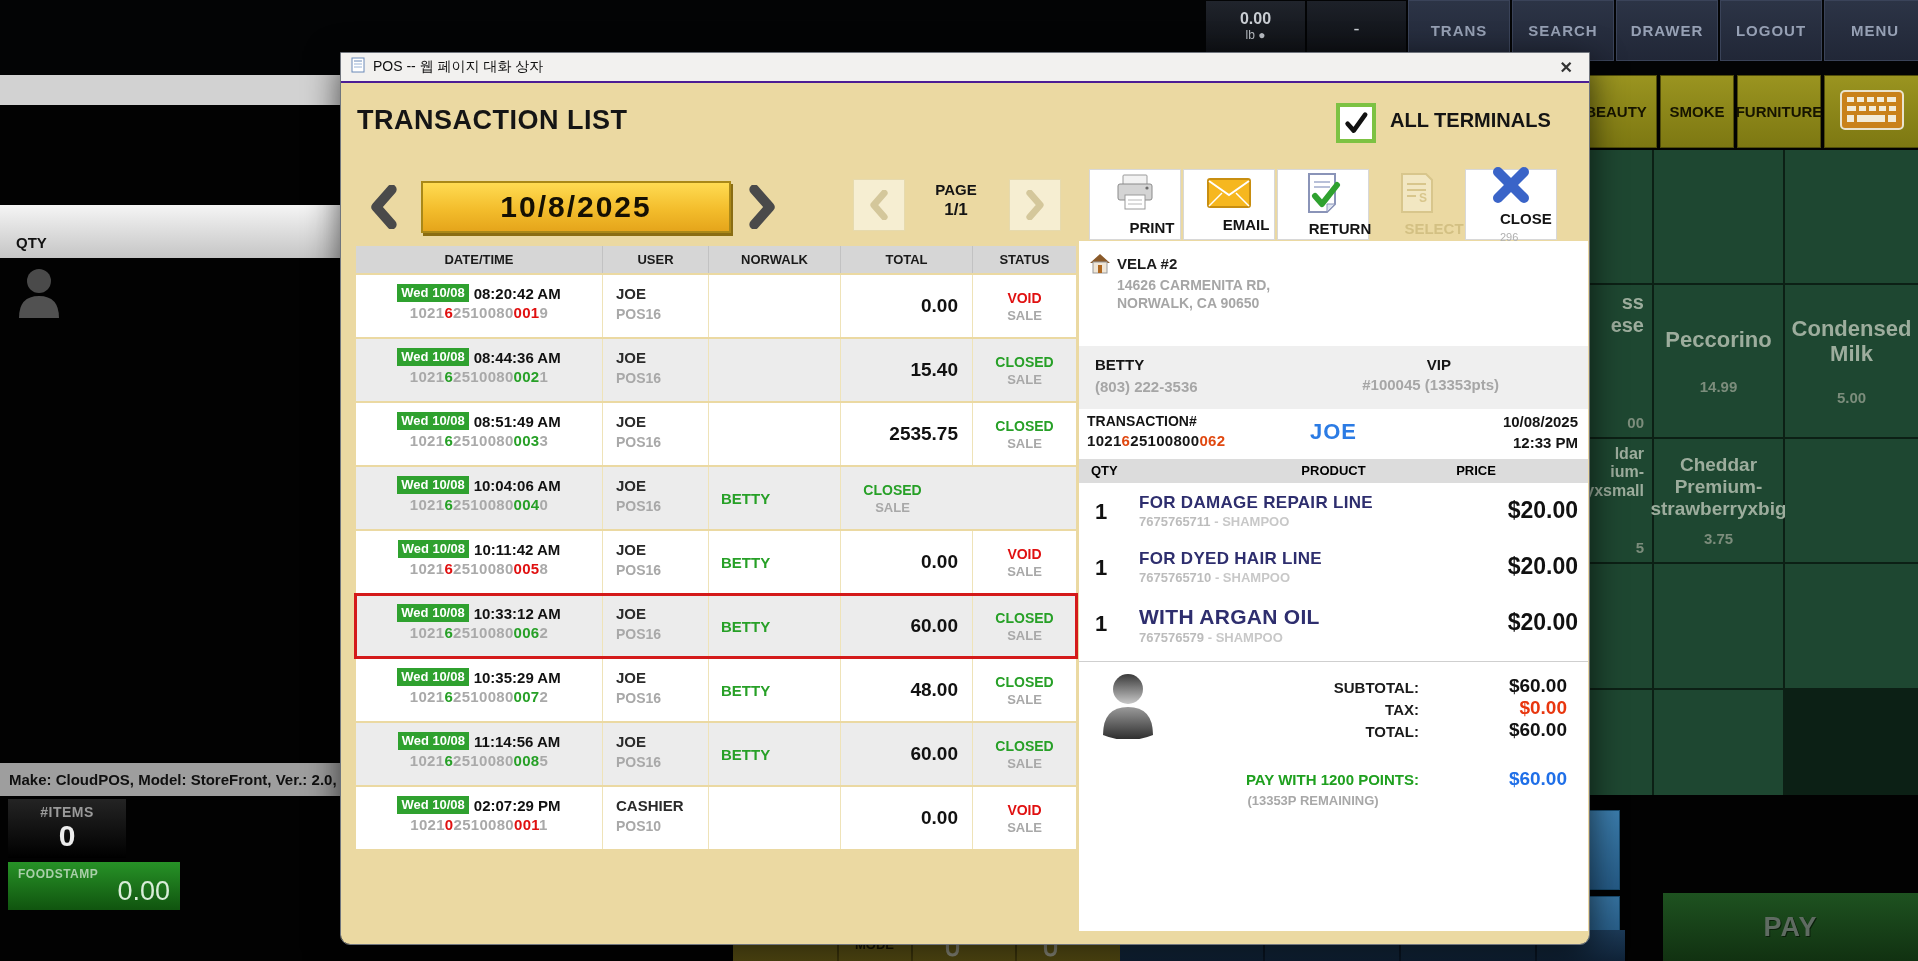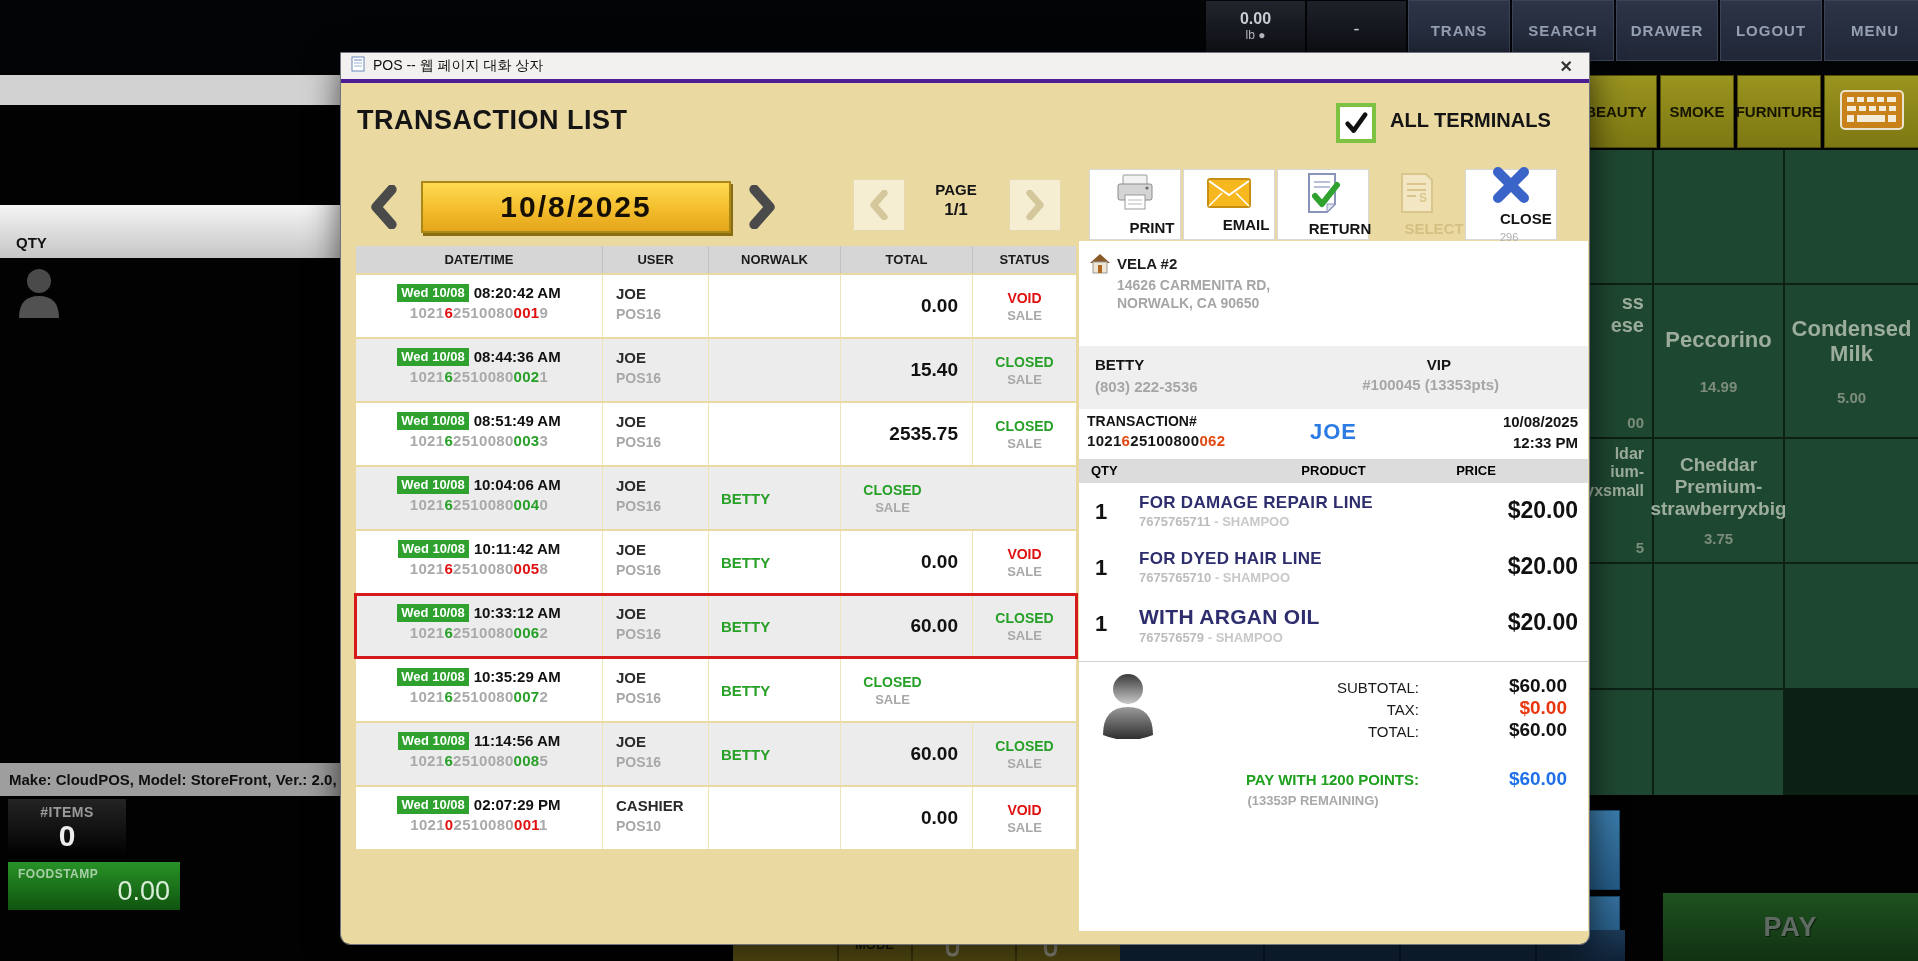--- a/index.html
+++ b/index.html
@@ -64,21 +64,21 @@
   .oliveStrip{left:733px;top:930px;width:387px;height:31px;background:linear-gradient(#7a6f1f,#5a5013);overflow:hidden;}
   .oliveStrip .lbl{position:absolute;color:#1a1600;font-weight:bold;}
   .sepV{position:absolute;top:0;bottom:0;width:2px;background:#423a0c;}
   .chev{position:absolute;color:#9b9b8a;font-size:26px;font-weight:bold;top:2px;}
   .blueStrip{left:1120px;top:930px;width:505px;height:31px;background:linear-gradient(#1c3a57,#102338);}
   .blueStrip .sepV{background:#0a1726;}
 
   
   .dialog{left:340px;top:52px;width:1250px;height:893px;border-radius:0 0 10px 10px;
           box-shadow:0 10px 34px rgba(0,0,0,.66);border:1px solid #70757d;box-sizing:border-box;}
-  .titlebar{position:absolute;left:0;top:0;right:0;height:30px;background:#f2f1ef;border-bottom:4px solid #4c1d95;
+  .titlebar{position:absolute;left:0;top:0;right:0;height:30px;background:#f2f1ef;border-bottom:2px solid #4c1d95;
             display:flex;align-items:center;padding:0 10px;gap:8px;box-sizing:border-box;}
   .titlebar .t{font-size:14px;color:#111;}
   .xBtn{margin-left:auto;color:#333;font-size:16px;font-weight:bold;cursor:default;padding:0 6px;}
   .dlgbody{position:absolute;left:0;top:30px;right:0;bottom:0;background:#ebd9a2;border-radius:0 0 9px 9px;}
 
   .heading{position:absolute;left:16px;top:22px;font-size:27px;font-weight:bold;color:#151515;letter-spacing:.5px;}
   .chk{position:absolute;left:995px;top:20px;width:32px;height:32px;background:#fff;border:4px solid #7dc243;
        display:flex;align-items:center;justify-content:center;}
   .chkLbl{position:absolute;left:1049px;top:26px;font-size:20px;font-weight:bold;color:#141414;}
 
@@ -103,21 +103,21 @@
   .trow.alt{background:#ececec;}
   .trow.sel{outline:3px solid #d41a1a;outline-offset:-1px;z-index:3;}
   .c1{width:246px;text-align:center;box-sizing:border-box;}
   .c2{width:106px;border-left:1px solid #efe3b8;box-sizing:border-box;padding:10px 0 0 13px;}
   .c3{width:132px;border-left:1px solid #efe3b8;box-sizing:border-box;display:flex;align-items:center;
       padding-left:12px;color:#27a027;font-weight:bold;font-size:15px;}
   .c4{width:132px;border-left:1px solid #efe3b8;box-sizing:border-box;display:flex;align-items:center;
       justify-content:flex-end;padding-right:14px;font-weight:bold;font-size:19px;color:#111;}
   .c5{width:104px;border-left:1px solid #efe3b8;box-sizing:border-box;display:flex;flex-direction:column;
       align-items:center;justify-content:center;}
-  .l1{display:flex;justify-content:center;gap:5px;margin-top:9px;}
+  .l1{display:flex;align-items:center;justify-content:center;gap:5px;margin-top:9px;}
   .badge{background:#2fa12f;color:#fff;font-weight:bold;font-size:13px;padding:1px 4px 2px;}
   .time{font-weight:bold;font-size:15px;color:#111;}
   .txnNum{margin-top:2px;font-weight:bold;font-size:15px;letter-spacing:.3px;}
   .sg-g{color:#a9a9a9;} .sg-r{color:#e01010;} .sg-n{color:#27a027;} .sg-k{color:#161616;} .sg-o{color:#e04810;}
   .uname{font-weight:bold;font-size:15px;color:#2a2a2a;}
   .ustation{font-weight:bold;font-size:14px;color:#a8a8a8;margin-top:4px;}
   .s1{font-weight:bold;font-size:14px;}
   .st-red{color:#e01010;} .st-green{color:#27a027;}
   .s2{font-weight:bold;font-size:13px;color:#a8a8a8;margin-top:2px;}
 
@@ -152,21 +152,21 @@
   .items{position:absolute;left:0;top:250px;width:509px;}
   .item{position:relative;height:56px;}
   .iqty{position:absolute;left:16px;top:8px;font-weight:bold;font-size:22px;color:#111;}
   .iname{position:absolute;left:60px;top:2px;font-weight:bold;font-size:17px;color:#2e2e6e;letter-spacing:.3px;}
   .iname.big{font-size:21px;}
   .isku{position:absolute;left:60px;top:23px;font-weight:bold;font-size:13px;color:#bcbcbc;}
   .isku.big{top:27px;}
   .iprice{position:absolute;right:10px;top:6px;font-weight:bold;font-size:23px;color:#111;}
   .divider{position:absolute;left:0;top:420px;width:509px;height:1px;background:#cfcfcf;}
   .avatarD{position:absolute;left:20px;top:430px;}
-  .totLbl{position:absolute;right:169px;font-weight:normal;font-size:15px;color:#1a1a1a;}
+  .totLbl{position:absolute;right:169px;font-weight:bold;font-size:15px;color:#1a1a1a;}
   .totVal{position:absolute;right:21px;font-weight:bold;font-size:19px;color:#111;}
   .taxVal{color:#e8360e;}
   .ptsLbl{position:absolute;right:169px;top:530px;font-weight:bold;font-size:15px;color:#1fa01f;}
   .ptsVal{position:absolute;right:21px;top:527px;font-weight:bold;font-size:19px;color:#1f6fe8;}
   .remain{position:absolute;left:114px;width:240px;top:552px;text-align:center;color:#a8a8a8;
           font-weight:bold;font-size:13px;}
 </style>
 </head>
 <body>
 
@@ -470,20 +470,21 @@
                 <span class="badge">Wed 10/08</span>
        <span class="time">10:35:29 AM</span>
               </div>
        <div class="txnNum"><span class="sg-g">1021</span><span class="sg-n">6</span><span class="sg-g">2510080</span><span class="sg-n">007</span><span class="sg-g">2</span></div>
      </div>
      <div class="c2">
        <div class="uname">JOE</div>
        <div class="ustation">POS16</div>
      </div>
      <div class="c3">BETTY</div>
+     <div class="c4">48.00</div>
      <div class="c5">
        <div class="s1 st-green">CLOSED</div>
        <div class="s2">SALE</div>
      </div>
    </div>
           <div class="trow alt">
      <div class="c1">
        <div class="l1">
                 <span class="badge">Wed 10/08</span>
        <span class="time">11:14:56 AM</span>

